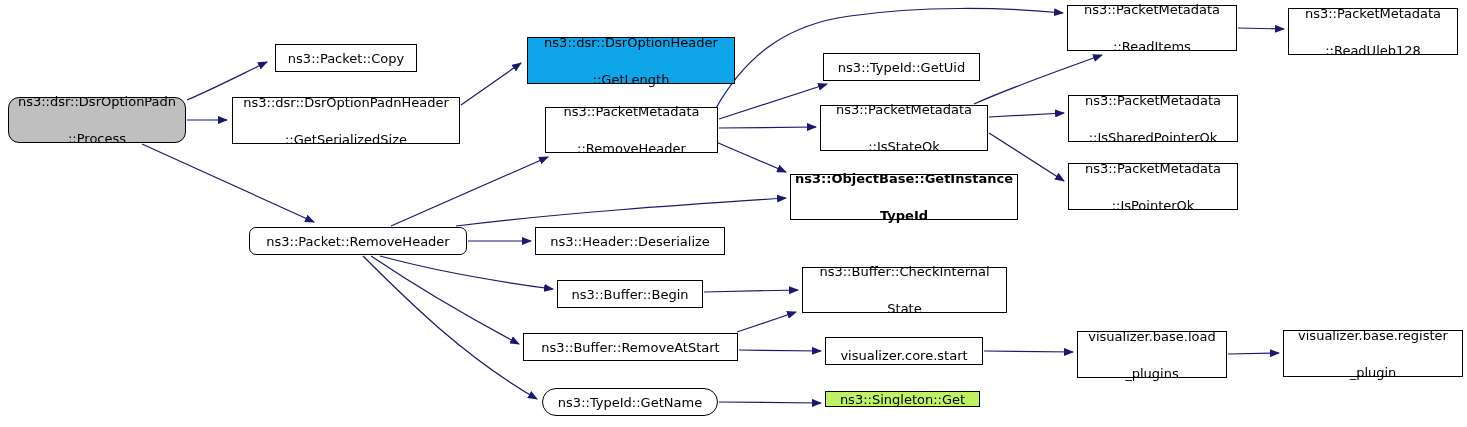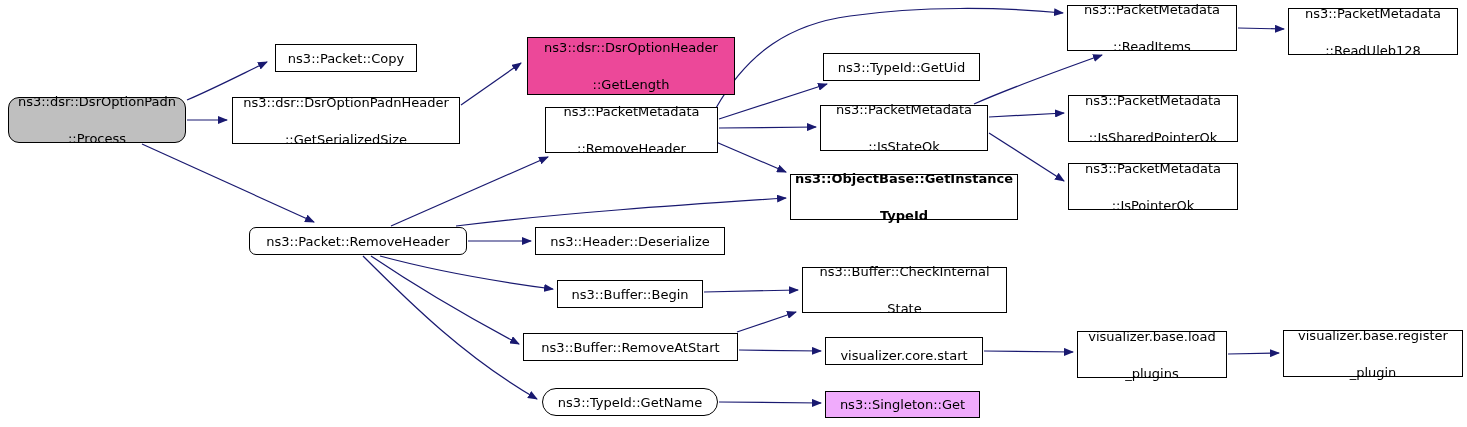--- a/index.html
+++ b/index.html
@@ -95,21 +95,21 @@
 
   <div class="node" style="left: 275px; top: 44px; width: 142px; height: 28px; border-color: rgb(0, 0, 0); color: rgb(0, 0, 0); background: rgb(255, 255, 255);">
     <span class="line">ns3::Packet::Copy</span>
   </div>
 
   <div class="node" style="left: 232px; top: 97px; width: 228px; height: 47px; border-color: rgb(0, 0, 0); color: rgb(0, 0, 0); background: rgb(255, 255, 255);">
     <span class="line">ns3::dsr::DsrOptionPadnHeader</span>
     <span class="line">::GetSerializedSize</span>
   </div>
 
-  <div class="node" style="left: 527px; top: 37px; width: 208px; height: 58px; border-color: rgb(0, 0, 0); color: rgb(0, 0, 0); background: #ec4899;">
+  <div class="node" style="left: 527px; top: 37px; width: 208px; height: 47px; border-color: rgb(0, 0, 0); color: rgb(0, 0, 0); background: #0ea5e9;">
     <span class="line">ns3::dsr::DsrOptionHeader</span>
     <span class="line">::GetLength</span>
   </div>
 
   <div class="node" style="left: 545px; top: 107px; width: 173px; height: 46px; border-color: rgb(0, 0, 0); color: rgb(0, 0, 0); background: rgb(255, 255, 255);">
     <span class="line">ns3::PacketMetadata</span>
     <span class="line">::RemoveHeader</span>
   </div>
 
   <div class="node" style="left: 823px; top: 53px; width: 157px; height: 28px; border-color: rgb(0, 0, 0); color: rgb(0, 0, 0); background: rgb(255, 255, 255);">
@@ -168,21 +168,21 @@
   </div>
 
   <div class="node" style="left: 825px; top: 337px; width: 158px; height: 28px; border-color: rgb(0, 0, 0); color: rgb(0, 0, 0); background: rgb(255, 255, 255); justify-content: flex-end;">
     <span class="line">visualizer.core.start</span>
   </div>
 
   <div class="node" style="left: 542px; top: 388px; width: 176px; height: 28px; border-color: rgb(0, 0, 0); color: rgb(0, 0, 0); background: rgb(255, 255, 255); border-radius: 14px;">
     <span class="line">ns3::TypeId::GetName</span>
   </div>
 
-  <div class="node" style="left: 825px; top: 391px; width: 155px; height: 27px; border-color: rgb(0, 0, 0); color: rgb(0, 0, 0); background: #f0abfc;">
+  <div class="node" style="left: 825px; top: 391px; width: 155px; height: 16px; border-color: rgb(0, 0, 0); color: rgb(0, 0, 0); background: #bef264;">
     <span class="line">ns3::Singleton::Get</span>
   </div>
 
   <div class="node" style="left: 1077px; top: 331px; width: 150px; height: 47px; border-color: rgb(0, 0, 0); color: rgb(0, 0, 0); background: rgb(255, 255, 255);">
     <span class="line">visualizer.base.load</span>
     <span class="line">_plugins</span>
   </div>
 
   <div class="node" style="left: 1283px; top: 330px; width: 180px; height: 47px; border-color: rgb(0, 0, 0); color: rgb(0, 0, 0); background: rgb(255, 255, 255);">
     <span class="line">visualizer.base.register</span>

